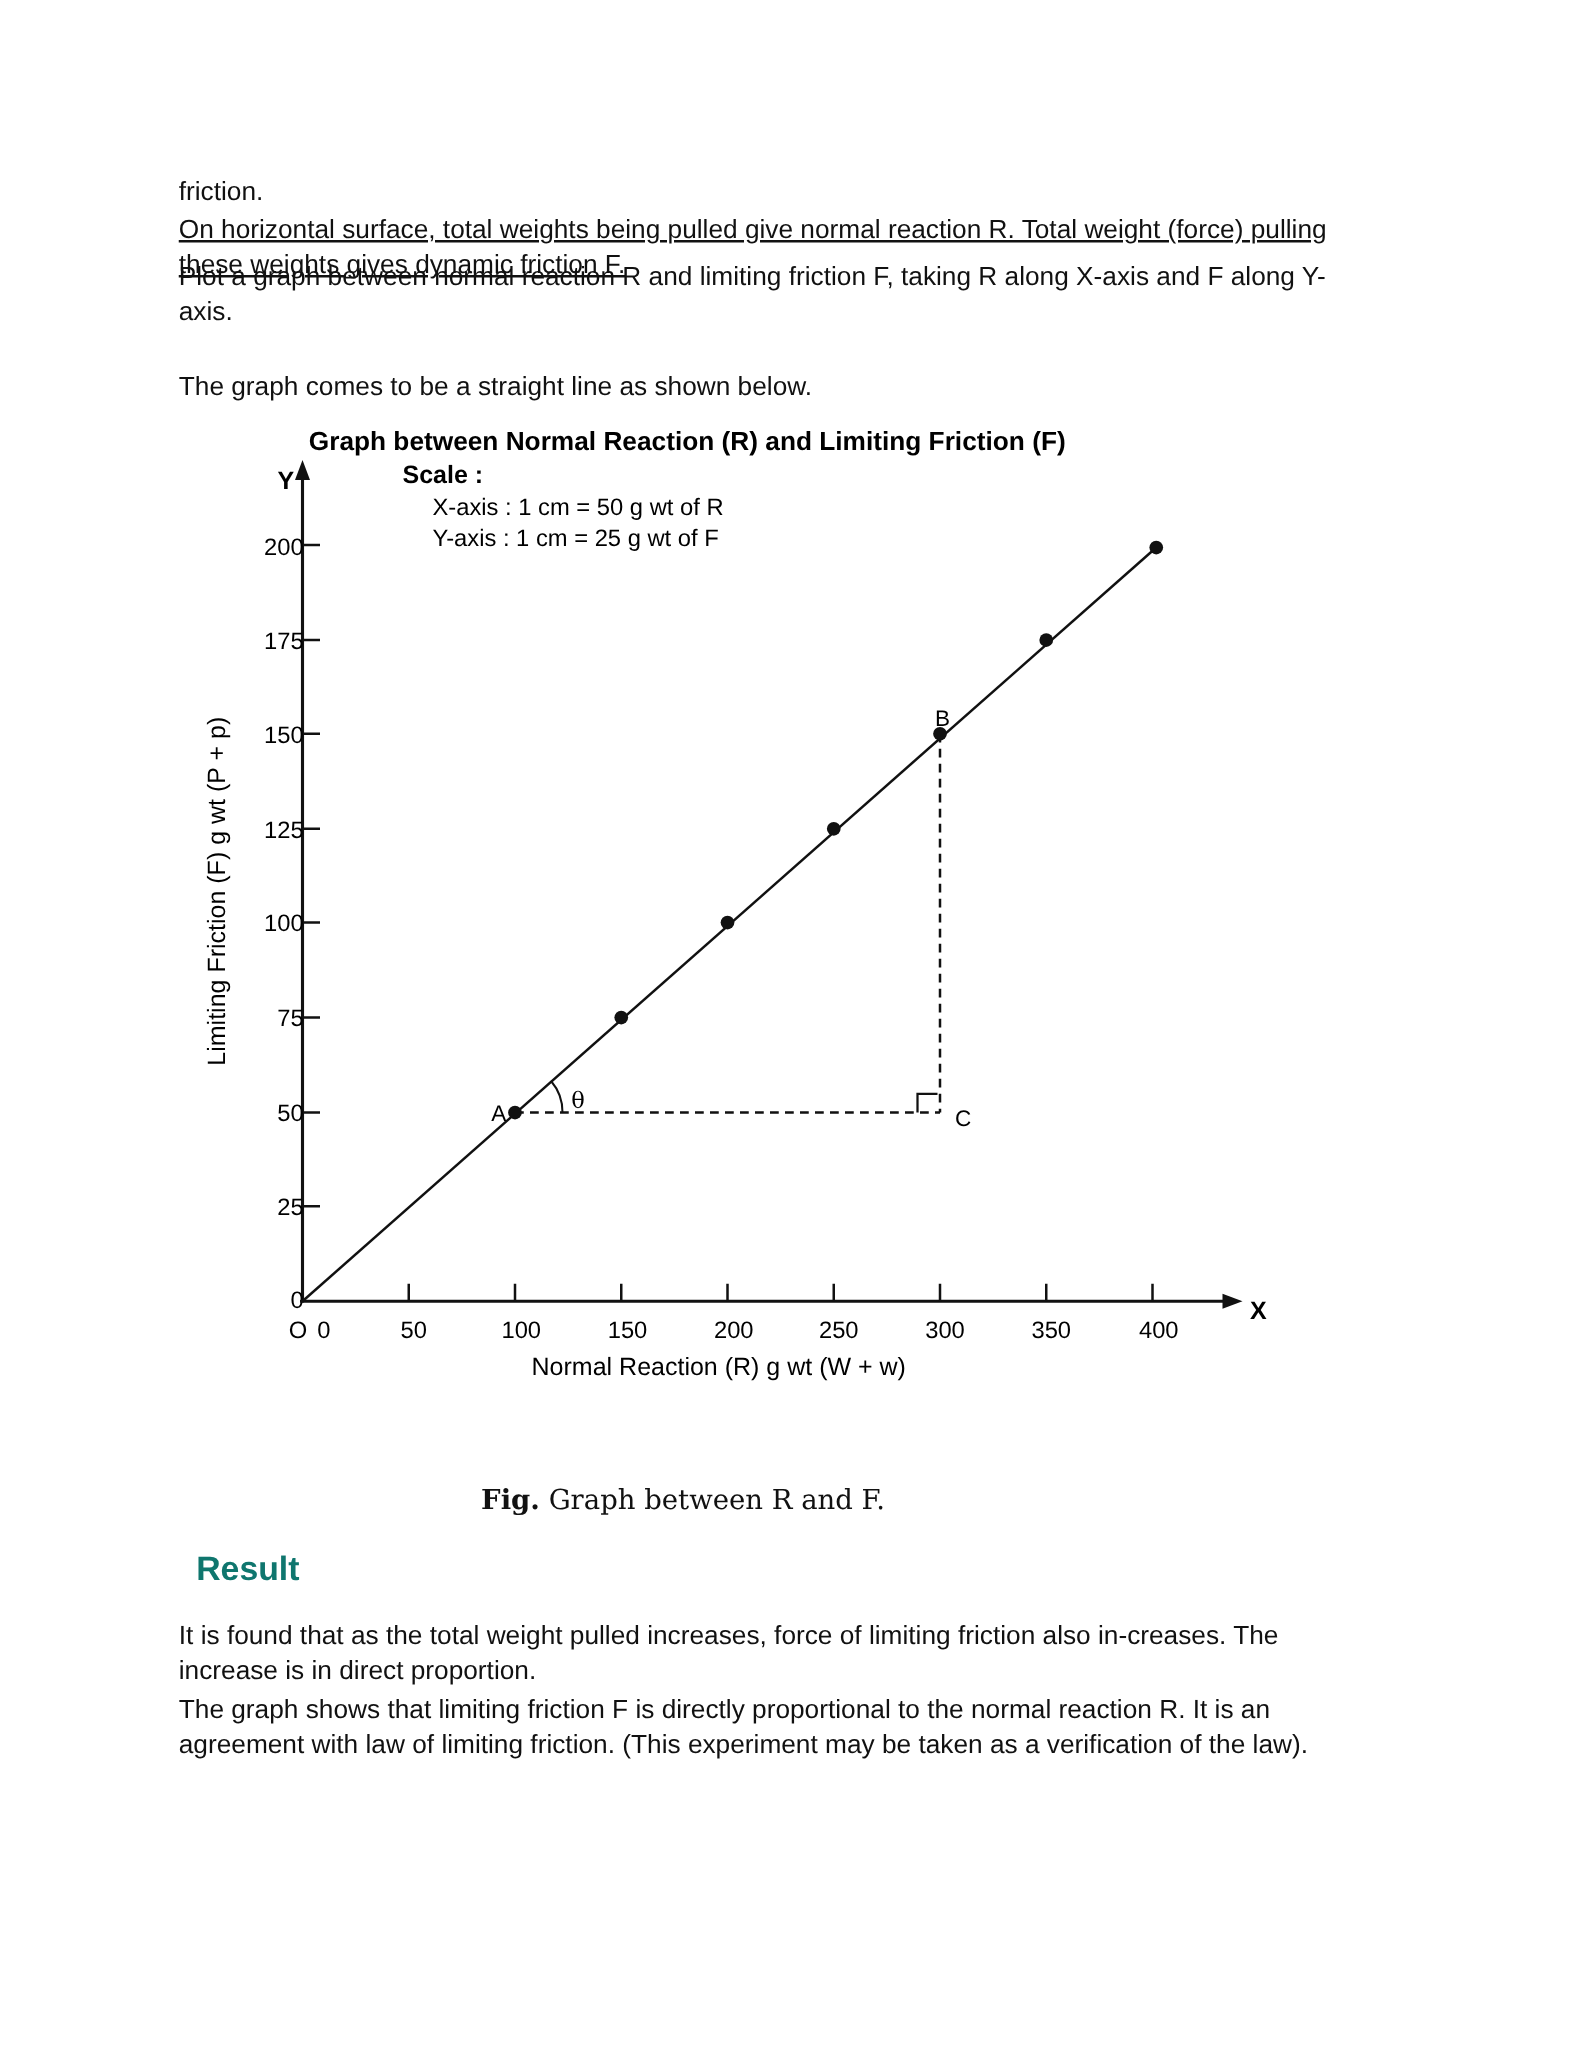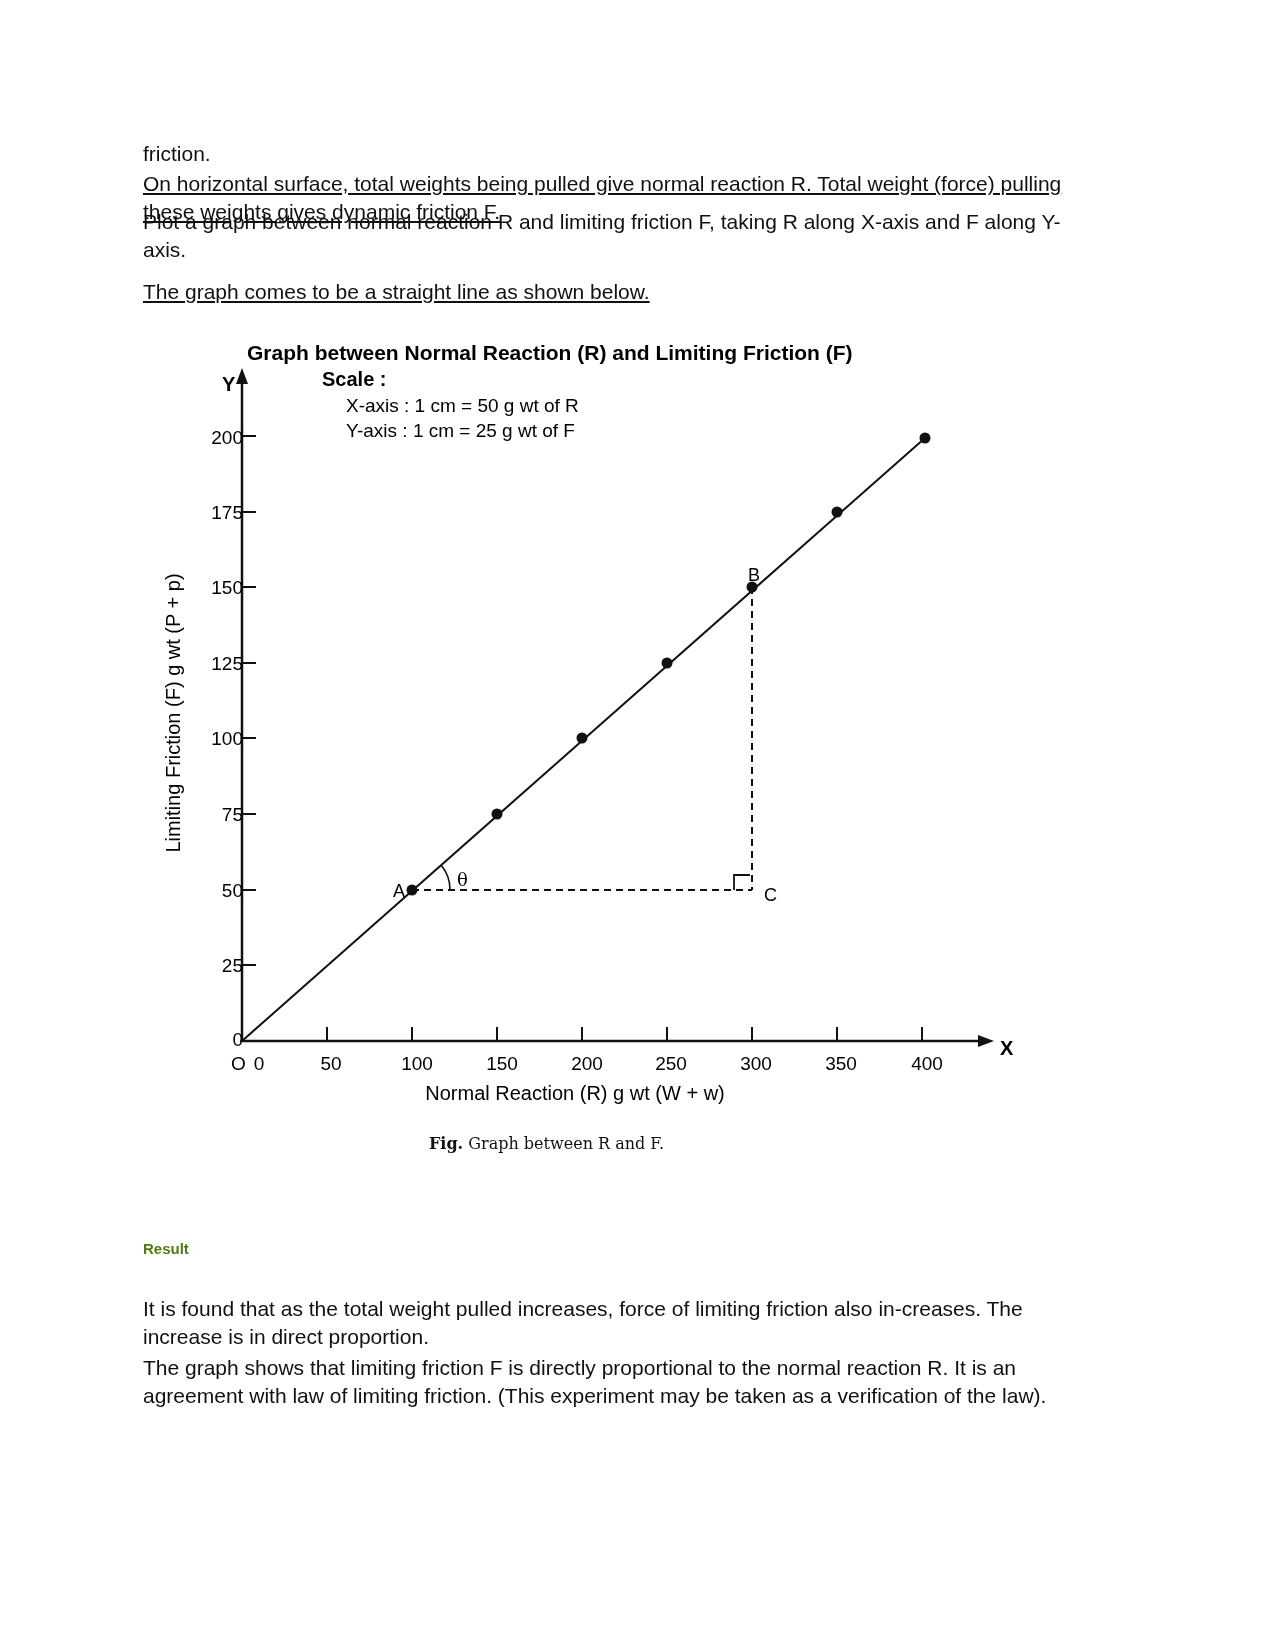--- a/index.html
+++ b/index.html
@@ -1,33 +1,33 @@
 <!DOCTYPE html>
 <html><head>
 <meta charset="utf-8">
 <style>
   html, body { margin: 0; padding: 0; background: #ffffff; }
   body { width: 1275px; height: 1650px; position: relative; overflow: hidden;
          font-family: "Liberation Sans", sans-serif; color: #111; }
   .para { position: absolute; left: 143px; width: 930px; font-size: 21px; line-height: 27.5px; margin: 0; }
-  .heading { position: absolute; left: 143px; font-size: 15px; font-weight: bold; color: #4d7c0f; margin: 0; }
+  .heading { position: absolute; left: 157px; font-size: 27px; font-weight: bold; color: #0f766e; margin: 0; }
   .fig { position: absolute; left: 140px; top: 313px; width: 920px; height: 820px; }
   .fig svg { position: absolute; left: 0; top: 0; }
-  .caption { position: absolute; left: 0; width: 1093px; top: 1134px; text-align: center;
-             font-family: "DejaVu Serif", serif; font-size: 16px; }
+  .caption { position: absolute; left: 0; width: 1093px; top: 1187px; text-align: center;
+             font-family: "DejaVu Serif", serif; font-size: 22px; }
   .caption b { font-weight: bold; }
   .svgtxt { font-family: "Liberation Sans", sans-serif; }
 </style>
 </head>
 <body>
 
 <p class="para" style="top:140px;">friction.</p>
 <p class="para" style="top:170px;text-decoration:underline;">On horizontal surface, total weights being pulled give normal reaction R. Total weight (force) pulling these weights gives dynamic friction F.</p>
 <p class="para" style="top:208px;">Plot a graph between normal reaction R and limiting friction F, taking R along X-axis and F along Y-axis.</p>
-<p class="para" style="top:278px;text-decoration:underline;">The graph comes to be a straight line as shown below.</p>
+<p class="para" style="top:296px;">The graph comes to be a straight line as shown below.</p>
 
 <div class="fig">
   <svg width="920" height="820" viewBox="140 305 920 820" xmlns="http://www.w3.org/2000/svg">
 
     <text class="svgtxt" x="247" y="352" font-size="21" font-weight="bold">Graph between Normal Reaction (R) and Limiting Friction (F)</text>
     <text class="svgtxt" x="322" y="378" font-size="20" font-weight="bold">Scale :</text>
     <text class="svgtxt" x="346" y="404" font-size="19">X-axis : 1 cm = 50 g wt of R</text>
     <text class="svgtxt" x="346" y="429" font-size="19">Y-axis : 1 cm = 25 g wt of F</text>
 
     <g>

